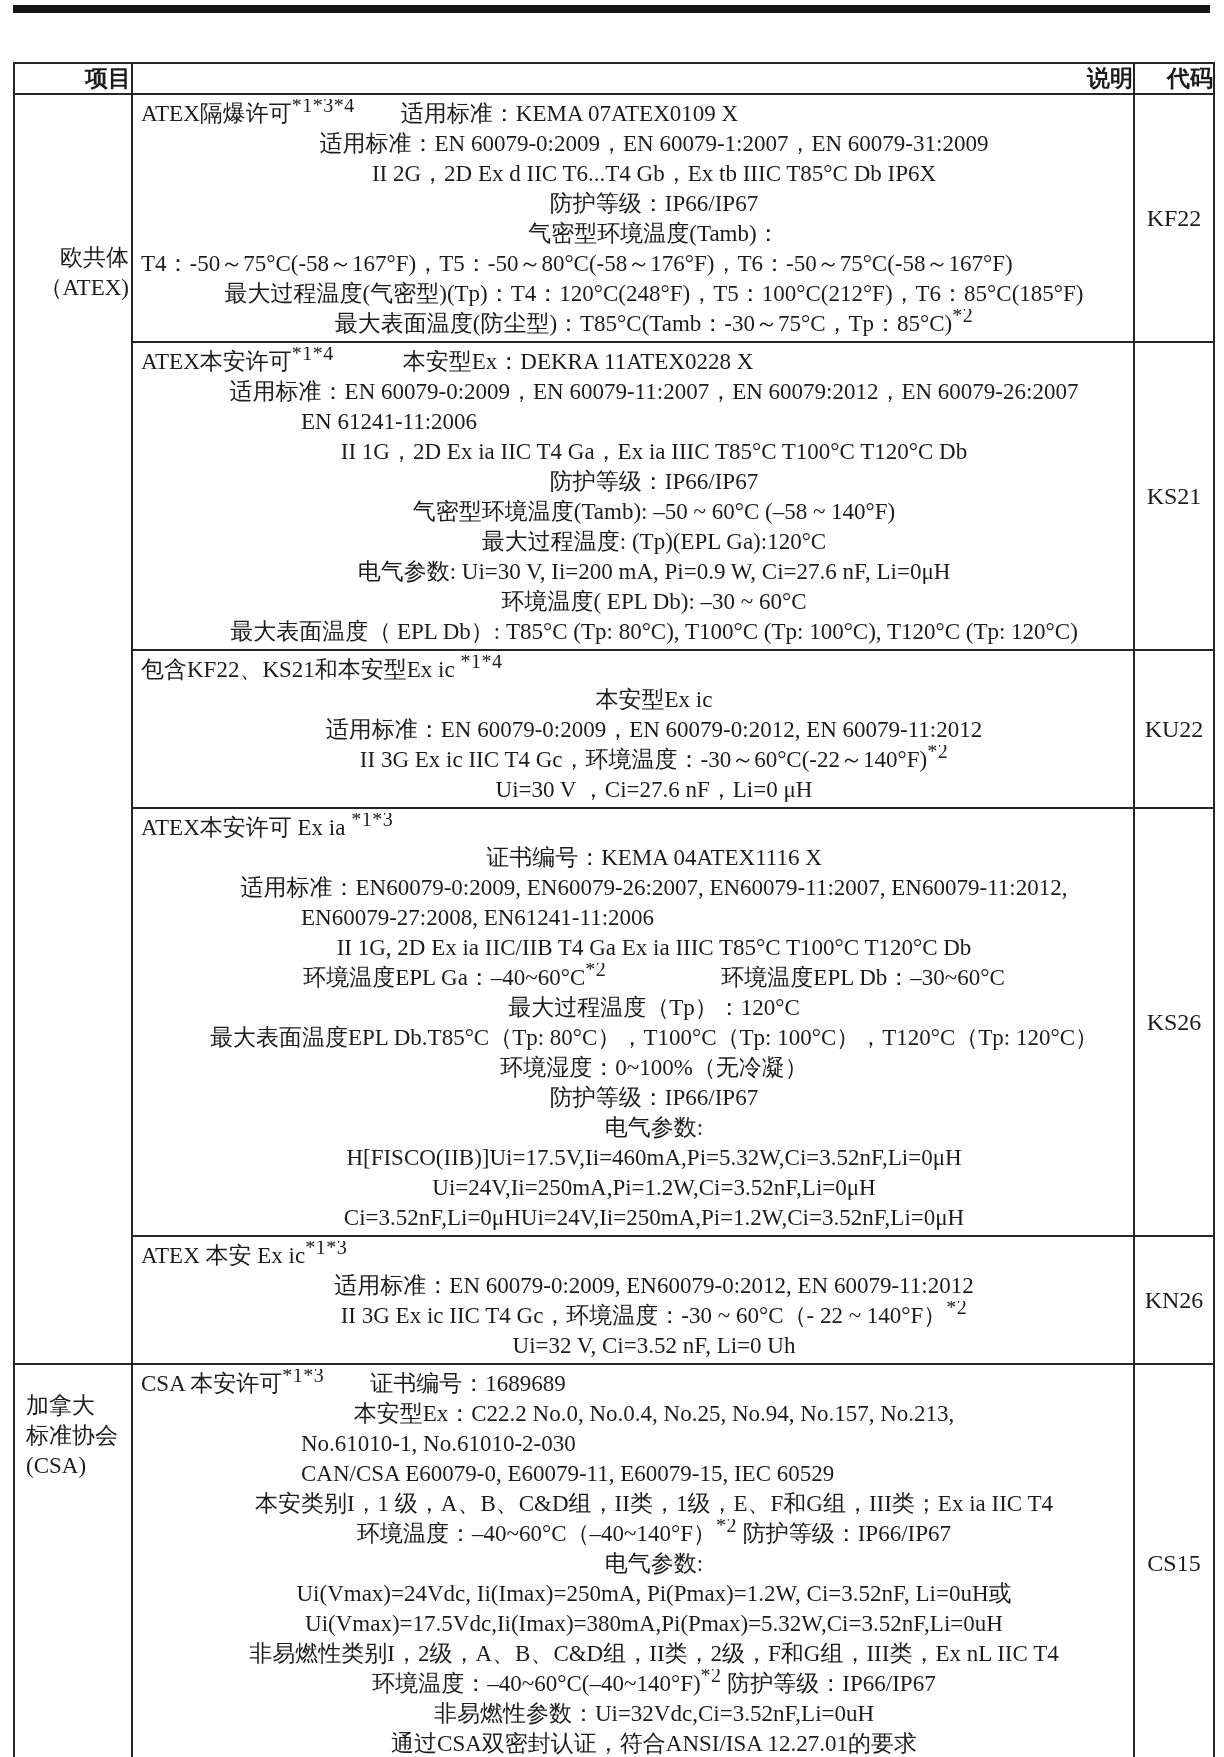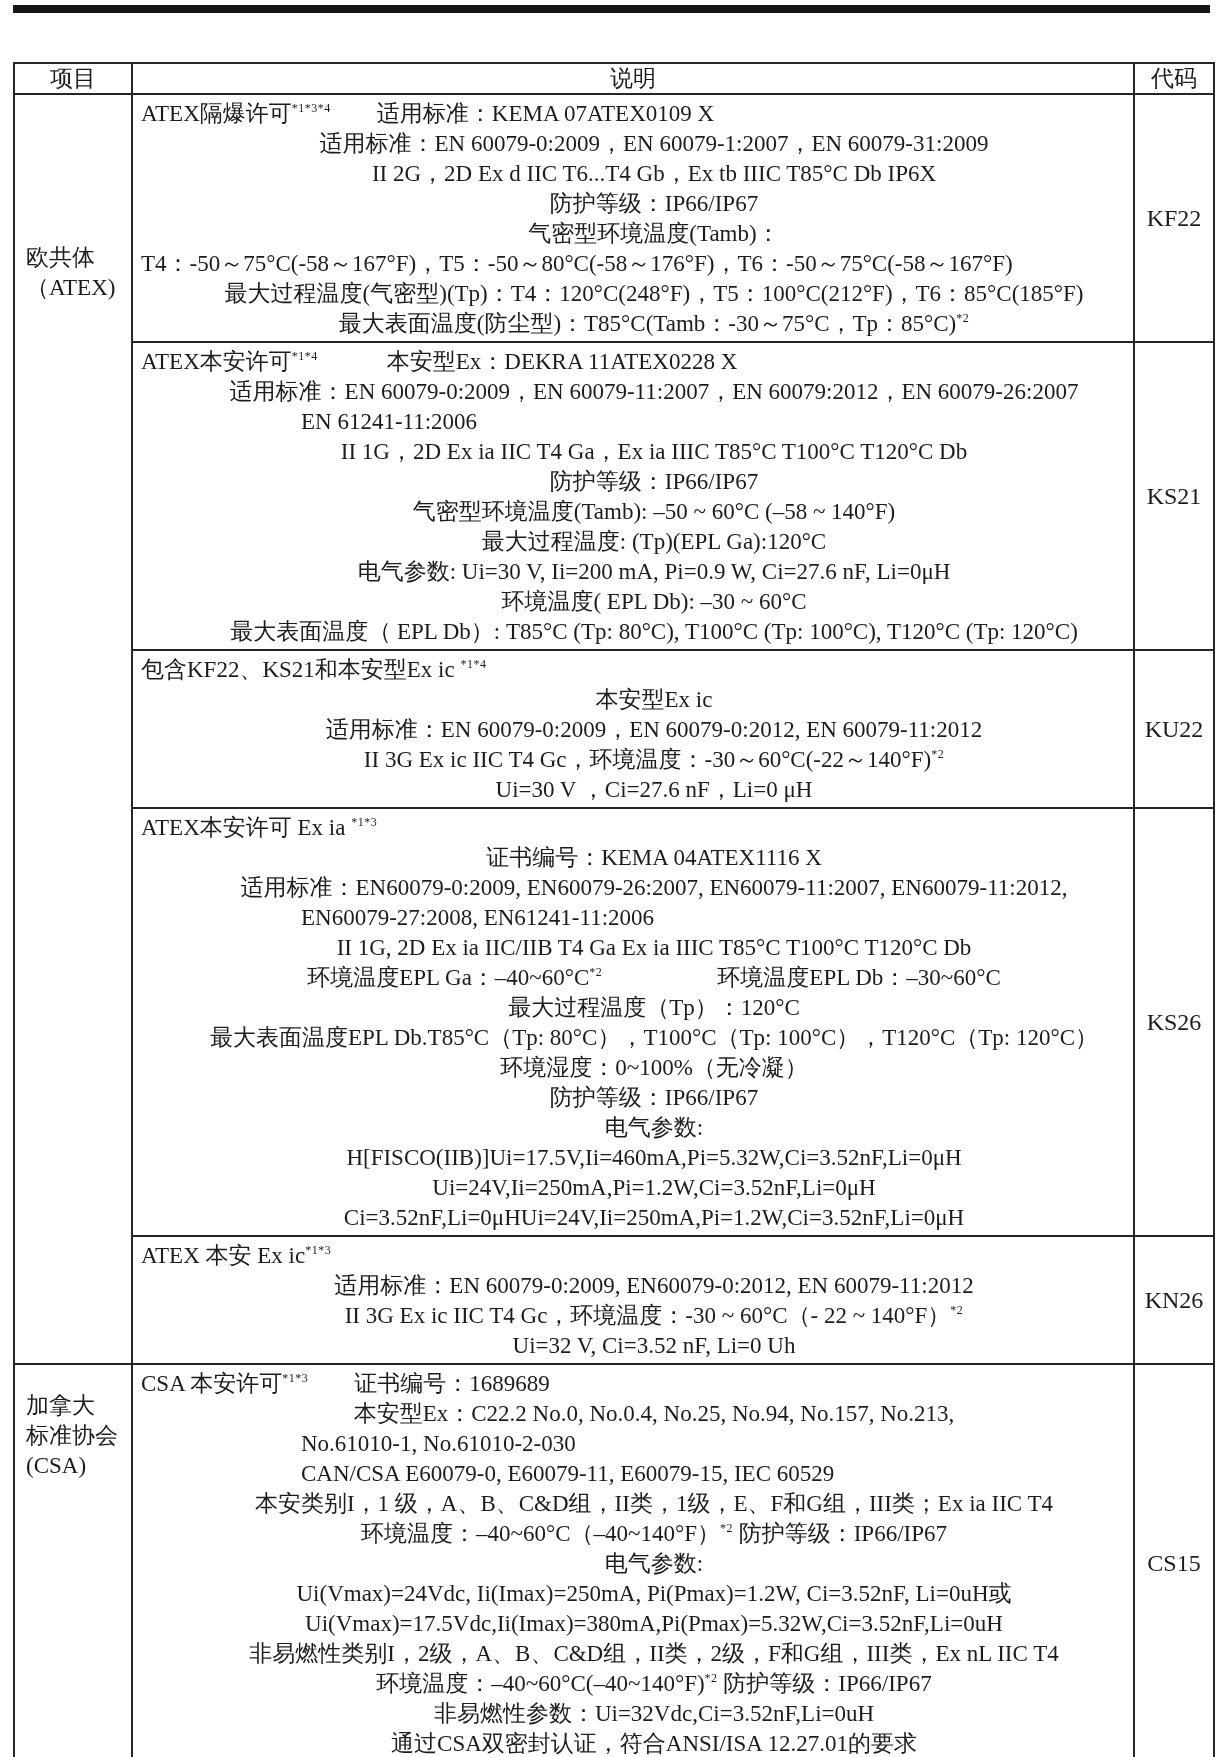--- a/index.html
+++ b/index.html
@@ -25,43 +25,44 @@
   }
   .spec-table th, .spec-table td {
     border: 2px solid #262626;
     font-size: 23px;
     line-height: 30px;
     font-weight: normal;
   }
   .spec-table th {
     height: 31px;
     padding: 0;
-    text-align: center;
+    text-align: right;
     line-height: 27px;
+    font-weight: bold;
   }
   td.item-cell {
     vertical-align: top;
     padding: 0 2px 0 11px;
   }
   td.item-cell .item-label div { white-space: nowrap; }
-  .g0 .item-label { margin-top: 148px; }
+  .g0 .item-label { margin-top: 148px; text-align: right; }
   .g1 .item-label { margin-top: 26px; }
   td.desc-cell {
     vertical-align: top;
     padding: 4px 4px 2px 8px;
   }
   td.desc-cell .line {
     white-space: pre;
     overflow: hidden;
   }
   .line.ind0 { padding-left: 0; }
   .line.ind1 { padding-left: 38px; text-align: center; }
   .line.ind2 { padding-left: 160px; }
   sup.fn {
-    font-size: 12px;
+    font-size: 20px;
     line-height: 0;
     vertical-align: super;
     letter-spacing: 0.5px;
   }
   td.code-cell {
     vertical-align: middle;
     text-align: center;
     font-size: 24px;
     padding: 4px;
   }

